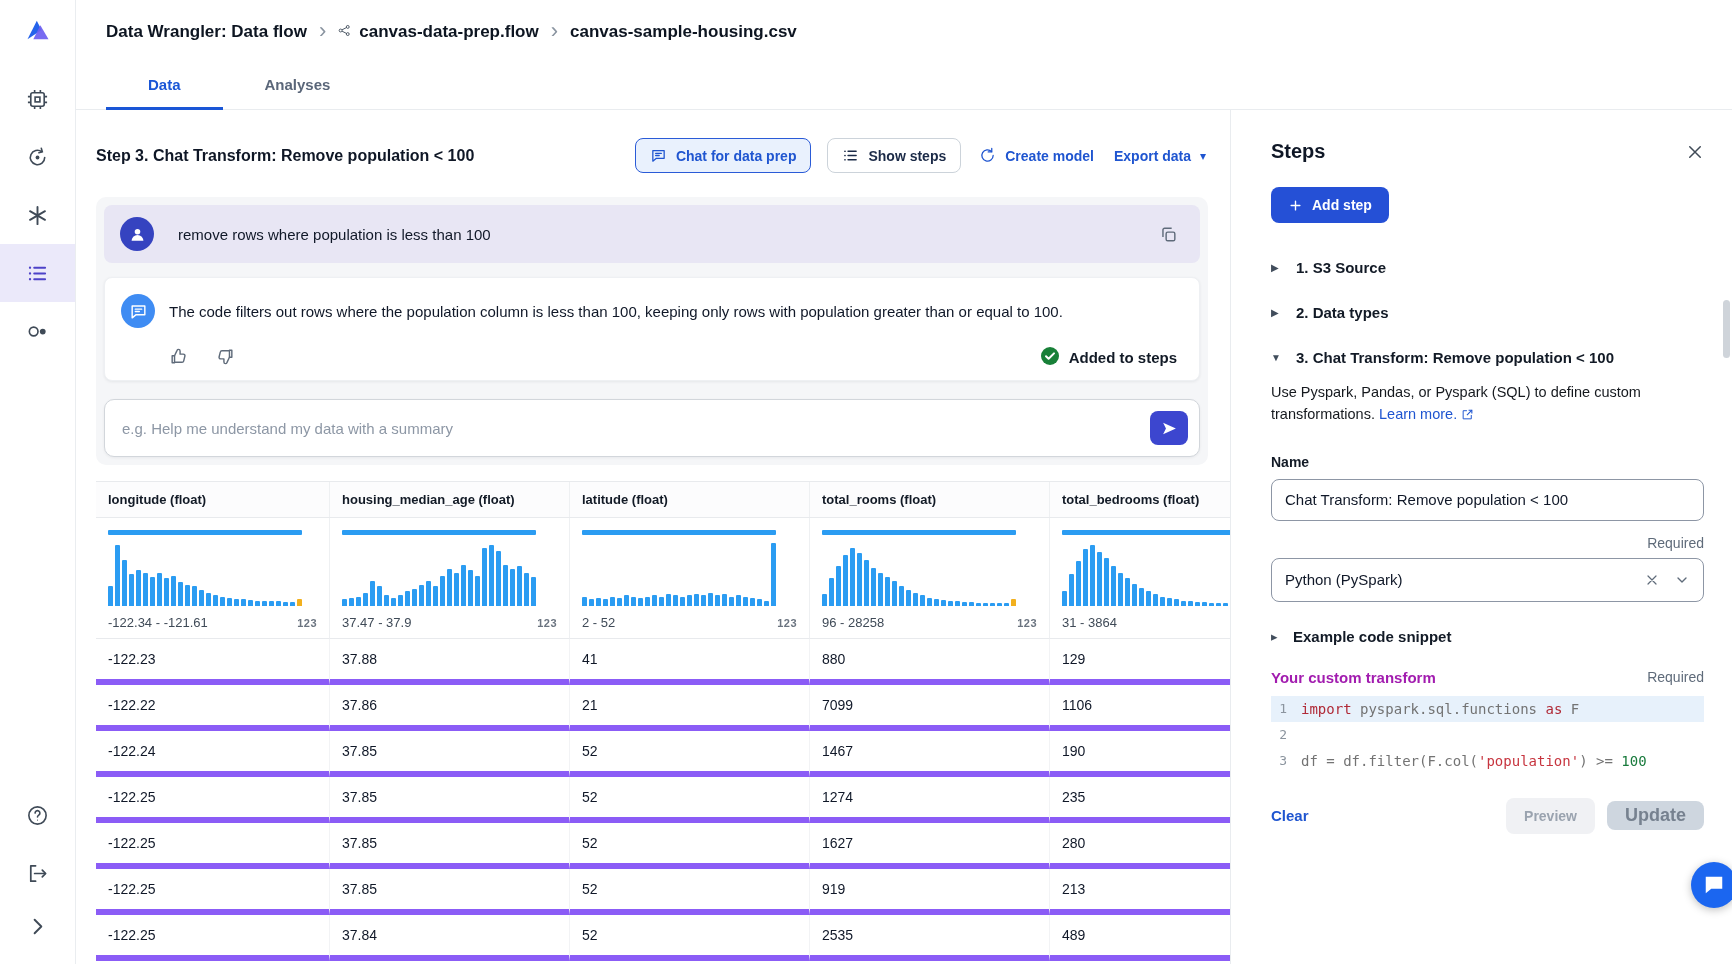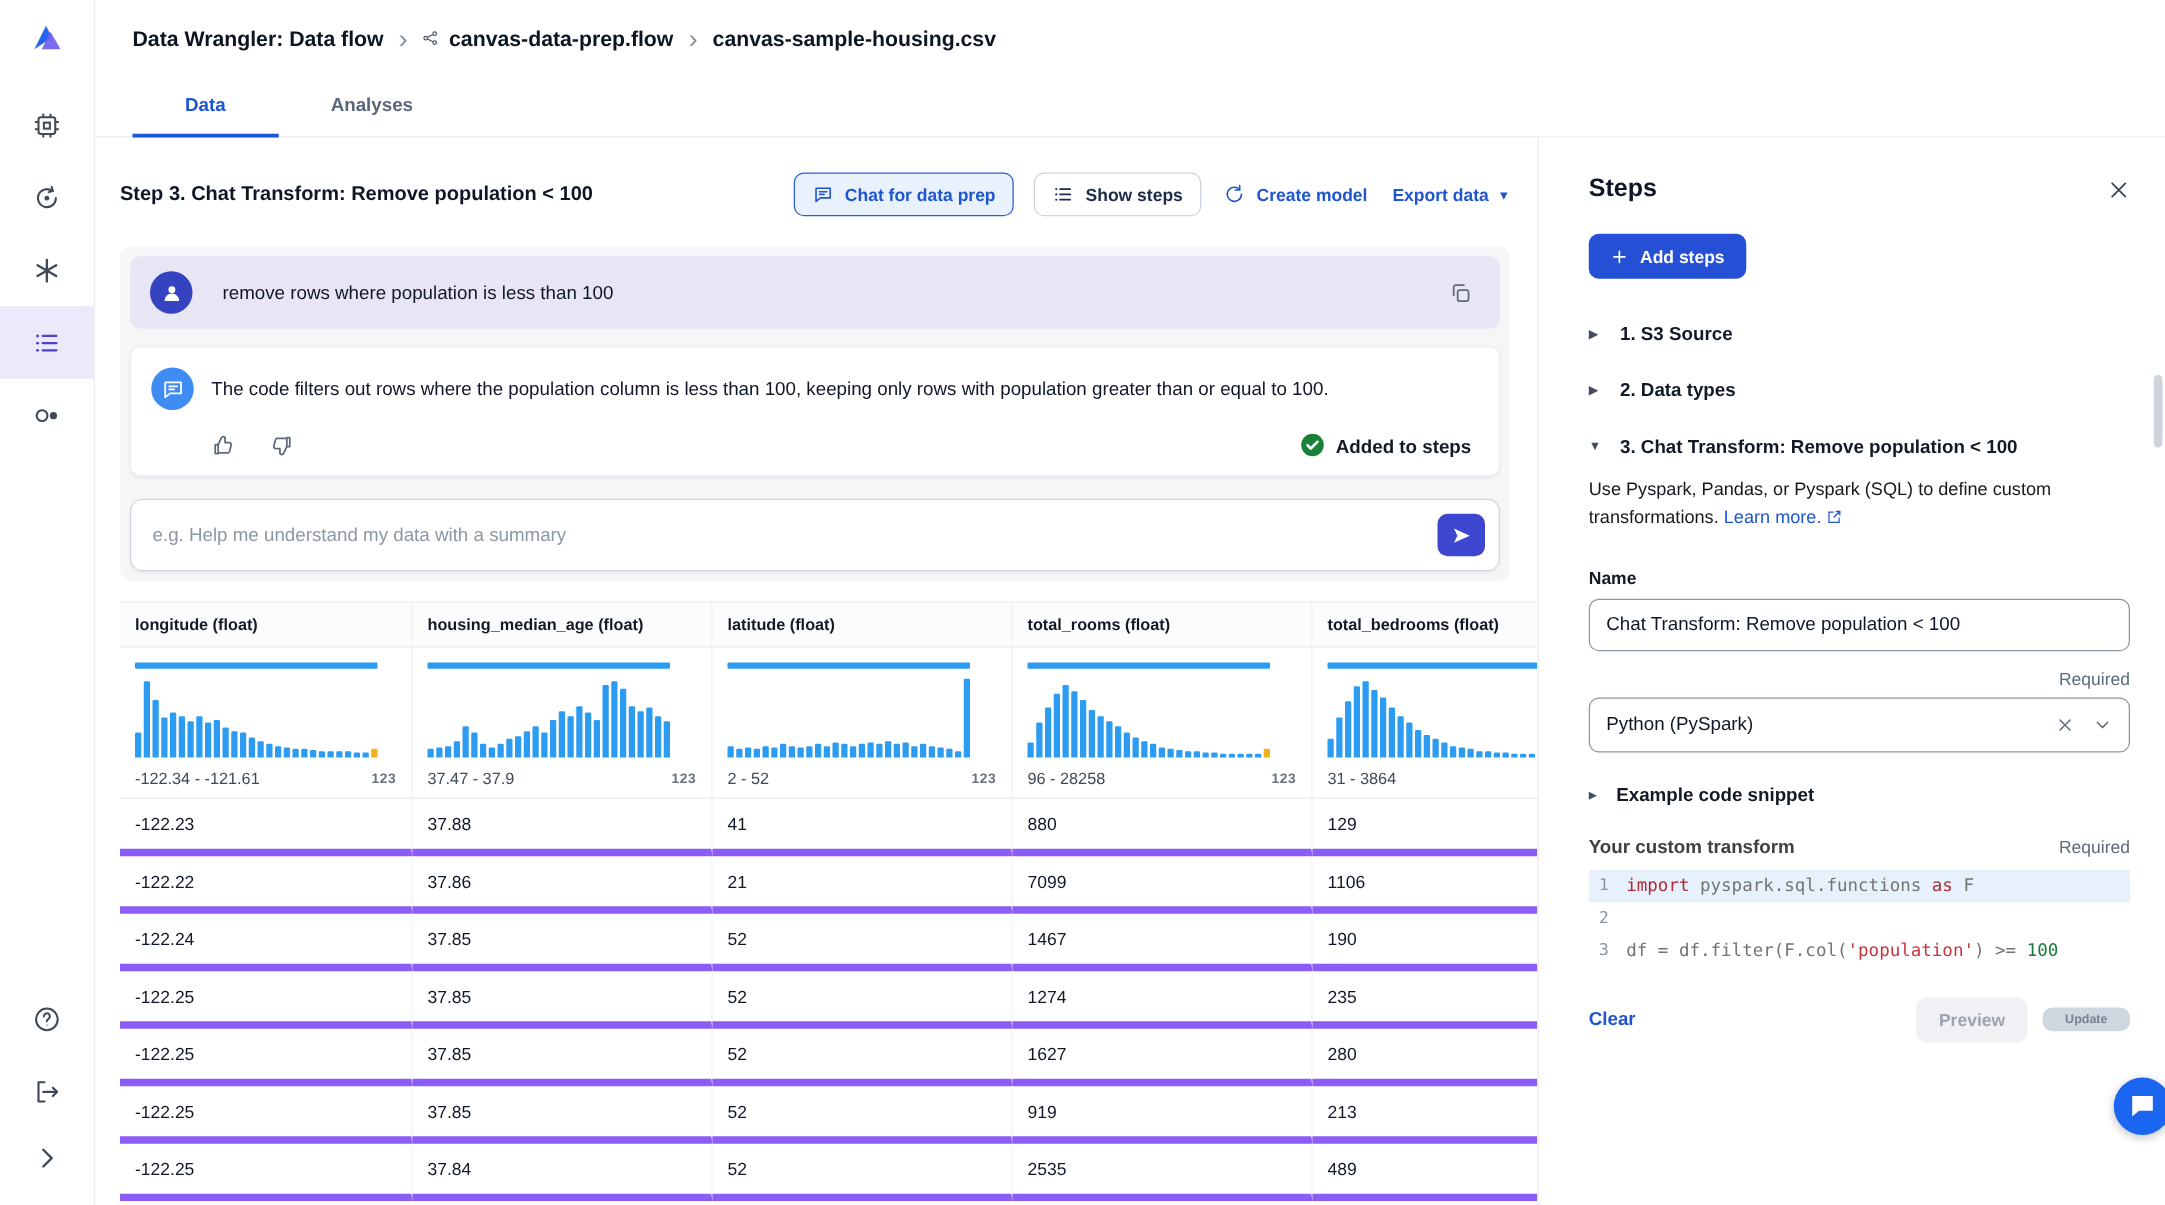--- a/index.html
+++ b/index.html
@@ -101,35 +101,35 @@
   .ext-icon{display:inline-block;vertical-align:-2px;color:#1f55d0}
   .ext-icon svg{width:13px;height:13px}
   .field-label{font-size:14px;font-weight:700;color:#121a26;margin-top:26px}
   .text-input{margin-top:9px;width:100%;height:42px;border:1px solid #8d96a5;border-radius:8px;padding:0 13px;font-size:15px;color:#101828;font-family:inherit;background:#fff}
   .required{font-size:14px;color:#5f6b7a;text-align:right;margin-top:14px}
   .select{margin-top:7px;height:44px;border:1px solid #8d96a5;border-radius:8px;display:flex;align-items:center;padding:0 13px;font-size:15px;color:#101828;cursor:pointer;background:#fff}
   .select-icons{margin-left:auto;display:flex;align-items:center;gap:14px;color:#414d5c}
   .select-icons svg{width:16px;height:16px}
   .toggle-row{margin-top:26px;display:flex;align-items:center;gap:10px;font-size:15px;font-weight:600;color:#121a26;cursor:pointer}
   .transform-row{margin-top:24px;display:flex;align-items:center}
-  .transform-row .lbl{font-size:15px;font-weight:700;color:#404040}
+  .transform-row .lbl{font-size:15px;font-weight:700;color:#a21caf}
   .transform-row .req{margin-left:auto;font-size:14px;color:#5f6b7a}
   .code{margin-top:10px;font-family:"DejaVu Sans Mono","Liberation Mono",monospace;font-size:14px;overflow:hidden}
   .code-line{display:flex;align-items:center;min-height:26px}
   .code-line.hl{background:#e7f1fb}
   .code-gutter{width:30px;text-align:right;padding-right:14px;color:#8b949e;font-size:13px;flex-shrink:0}
   .code-text{white-space:pre;color:#1f2328}
   .tok-kw{color:#b02a37}
   .tok-str{color:#c7353f}
   .tok-num{color:#187a3c}
   .tok-pl{color:#737373}
   .sp-foot{display:flex;align-items:center;margin-top:24px}
   .clear-link{color:#1f55d0;font-weight:700;font-size:15px;background:none;border:none;cursor:pointer;font-family:inherit}
   .btn-preview{margin-left:auto;background:#f0f1f4;color:#9aa3af;font-weight:700;font-size:14px;border:none;border-radius:8px;padding:10px 18px;font-family:inherit}
-  .btn-update{margin-left:12px;background:#ced6df;color:#76818f;font-weight:700;font-size:10px;border:none;border-radius:8px;padding:4px 18px;font-family:inherit}
+  .btn-update{margin-left:12px;background:#ced6df;color:#76818f;font-weight:700;font-size:18px;border:none;border-radius:8px;padding:4px 18px;font-family:inherit}
   .sp-scroll-thumb{position:absolute;right:2px;top:190px;width:7px;height:58px;border-radius:4px;background:#cfd4da}
 
   
   .fab{position:absolute;right:-5px;bottom:56px;width:46px;height:46px;border-radius:50%;background:#1b66f0;display:flex;align-items:center;justify-content:center;box-shadow:0 2px 8px rgba(0,0,0,.25);cursor:pointer;color:#fff}
   .fab svg{width:22px;height:22px}
 </style>
 </head>
 <body>
 
 <div class="app">
@@ -582,21 +582,21 @@
             <svg viewBox="0 0 24 24" fill="none" stroke="currentColor" stroke-width="2" stroke-linecap="round">
                 <path d="M5 5l14 14M19 5L5 19"></path>
               </svg>
           </span>
         </div>
 
         <button class="btn-addstep">
           <svg viewBox="0 0 24 24" fill="none" stroke="#fff" stroke-width="2.2" stroke-linecap="round">
               <path d="M12 5v14M5 12h14"></path>
             </svg>
-          <span>Add steps</span>
+          <span>Add step</span>
         </button>
 
         <div class="sp-steps" id="sp-steps">
             <div class="sp-step">
               <span class="caret">▶</span>
               <span class="sp-step-label">1. S3 Source</span>
             </div>
             <div class="sp-step">
               <span class="caret">▶</span>
               <span class="sp-step-label">2. Data types</span>

